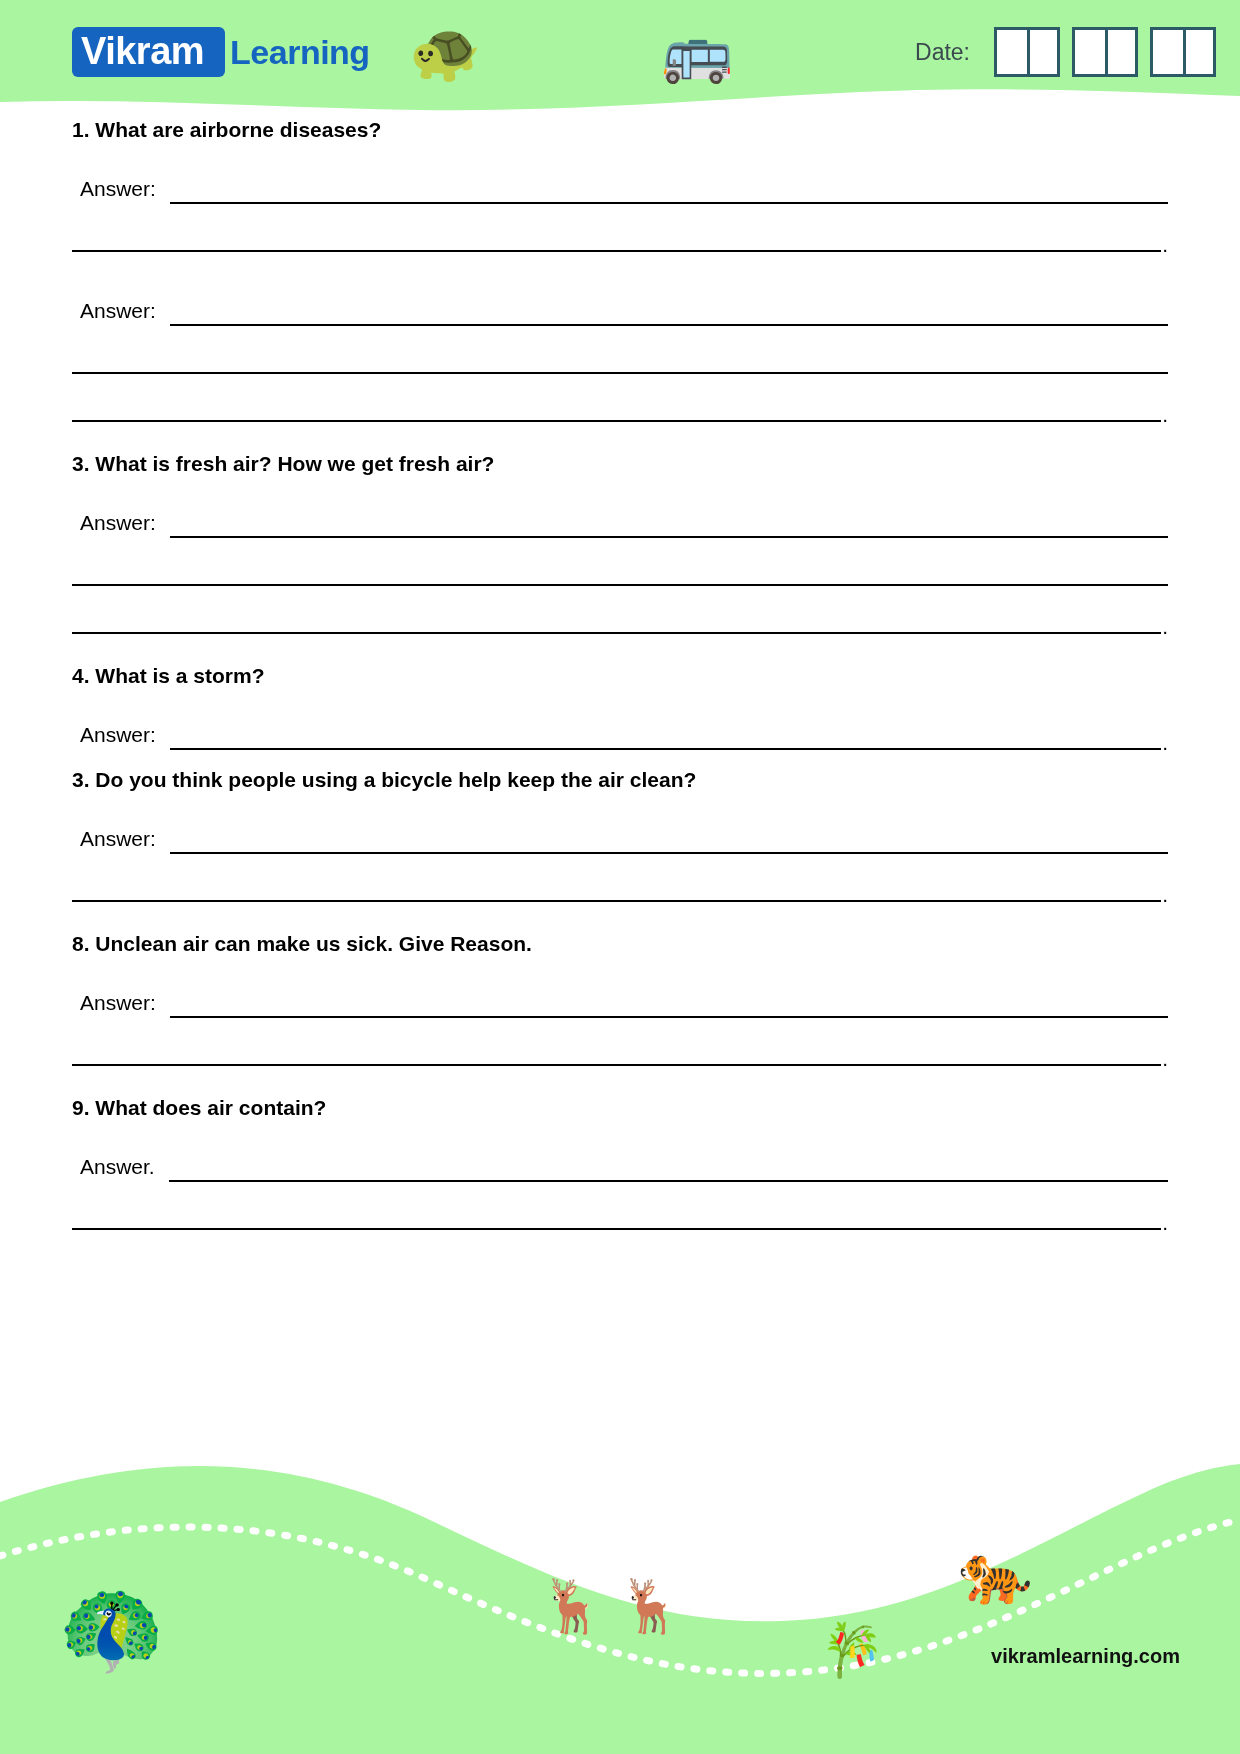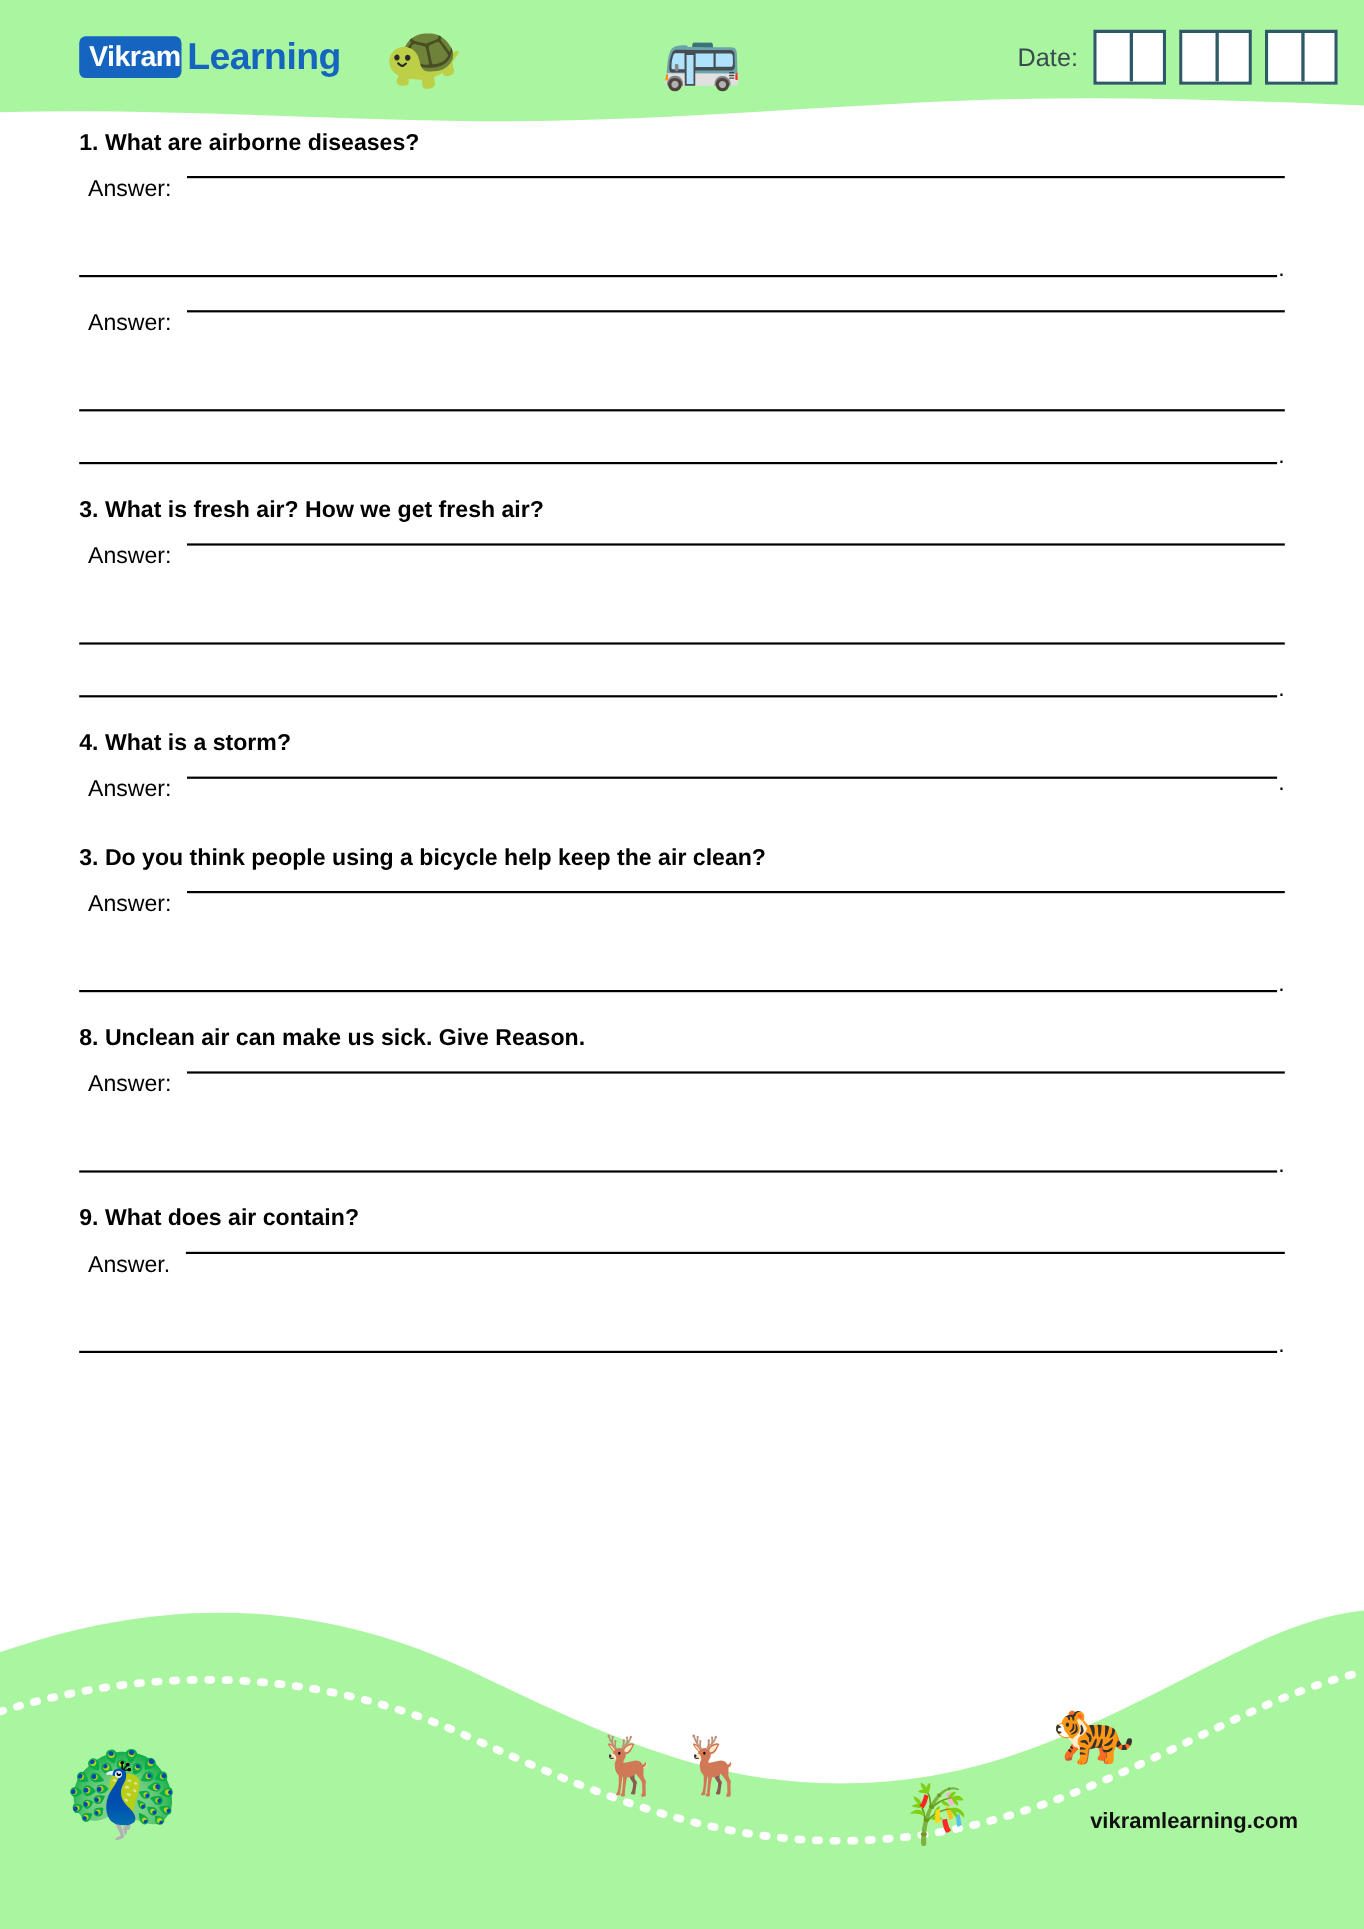--- a/index.html
+++ b/index.html
@@ -37,41 +37,41 @@
   }
   .logo {
     display: flex;
     align-items: center;
     line-height: 1;
     white-space: nowrap;
   }
   .logo-badge {
     background: #1565c0;
     color: #ffffff;
-    font-size: 26px;
-    font-weight: bold;
-    padding: 5px 1px 7px 9px;
+    font-size: 38px;
+    font-weight: bold;
+    padding: 5px 21px 7px 9px;
     border-radius: 6px;
     letter-spacing: -0.5px;
     text-align: right;
   }
   .logo-word {
     color: #1565c0;
     font-size: 34px;
     font-weight: bold;
     margin-left: 5px;
     letter-spacing: -0.5px;
   }
   .turtle { margin-left: 40px; font-size: 58px; line-height: 1; }
   .bus { margin-left: 180px; font-size: 58px; line-height: 1; }
   .date-wrap {
     margin-left: auto;
     display: flex;
     align-items: center;
-    gap: 14px;
+    gap: 24px;
   }
   .date-label {
     font-size: 23px;
     color: #3b4a4f;
     font-weight: normal;
   }
   .date-groups { display: flex; gap: 12px; }
   .date-group {
     display: flex;
     border: 3px solid #2c5a66;
@@ -111,20 +111,21 @@
 
   .question-block { margin-bottom: 2px; }
   .q-text {
     font-size: 21px;
     font-weight: bold;
     color: #000000;
     margin-bottom: 18px;
   }
   .answer-row {
     display: flex;
+    align-items: flex-end;
     padding-left: 8px;
     height: 44px;
   }
   .answer-label {
     font-size: 21px;
     color: #000000;
     white-space: nowrap;
     padding-bottom: 3px;
   }
   .answer-rule {

